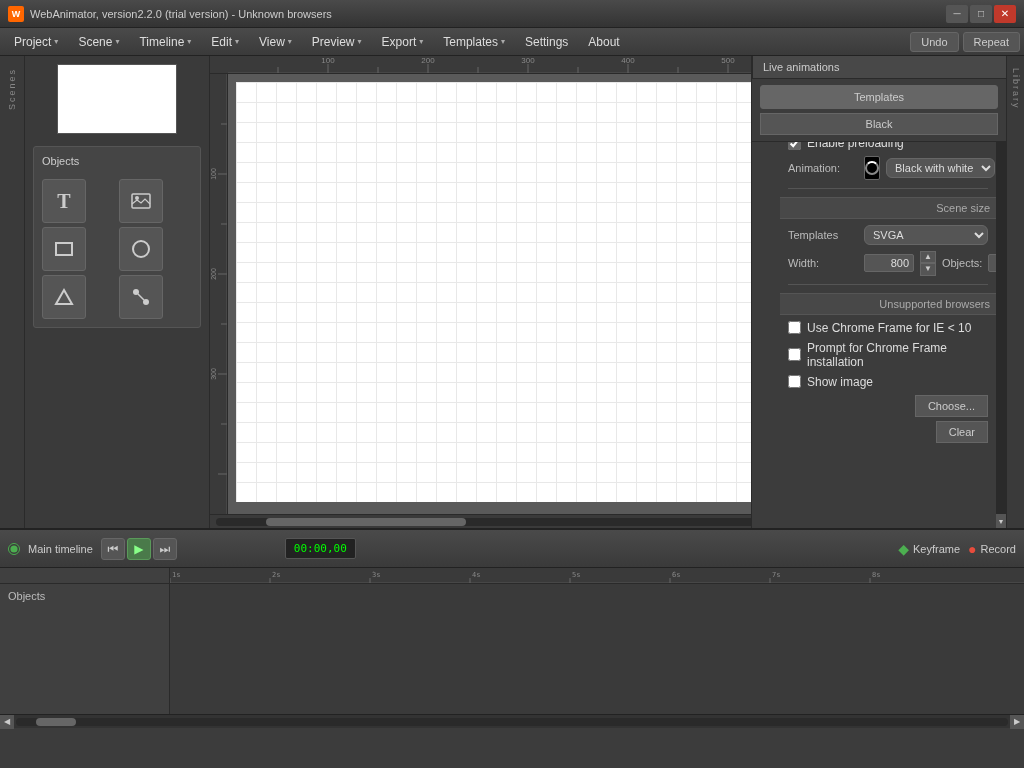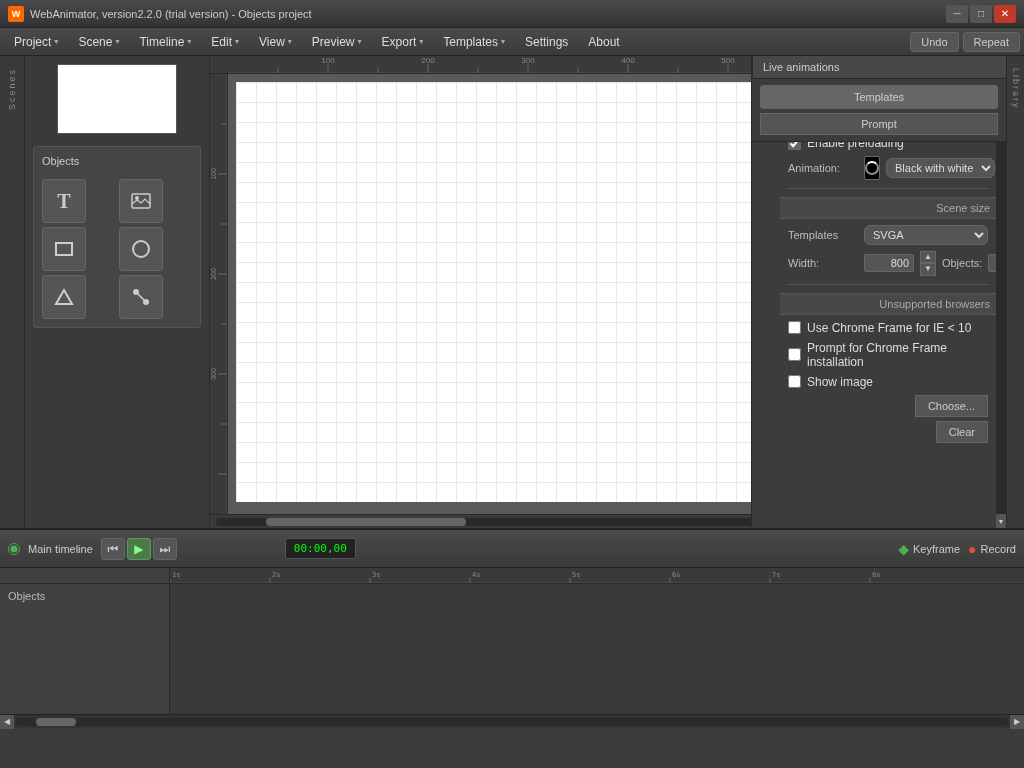--- a/index.html
+++ b/index.html
@@ -106,21 +106,21 @@
     .scroll-track { flex: 1; position: relative; }
     .scroll-thumb { width: 14px; height: 40px; background: #666; position: absolute; top: 20px; cursor: pointer; }
   </style>
 </head>
 <body>
 
 <div id="title-bar">
   <div id="title-bar-icon">
     <span>W</span>
   </div>
-  <span id="title-bar-text">WebAnimator, version2.2.0 (trial version) - Objects project</span>
+  <span id="title-bar-text">WebAnimator, version2.2.0 (trial version) - Unknown browsers</span>
   <div id="title-bar-controls">
     <button class="title-btn min">─</button>
     <button class="title-btn max">□</button>
     <button class="title-btn close">✕</button>
   </div>
 </div>
 
 <div id="menu-bar">
   <div class="menu-item">
     <span>Project</span>
@@ -216,21 +216,21 @@
       </div>
     </div>
   </div>
 
   <div id="canvas-wrapper" style="position:relative; flex:1; display:flex; flex-direction:column;">
 
     <div style="position:absolute; top:0; right:0; width:255px; z-index:10; background:#3c3c3c; border-left:1px solid #2a2a2a; border-bottom:1px solid #2a2a2a;">
       <div id="live-anim-header">Live animations</div>
       <div id="live-anim-content">
         <button class="live-anim-btn active">Templates</button>
-        <button class="live-apply-btn">Prompt</button>
+        <button class="live-apply-btn">Black</button>
       </div>
     </div>
 
     <div id="ruler-h">
       <svg width="100%" height="18" style="position:absolute; left:18px; top:0;">
         <line x1="0" y1="17" x2="100%" y2="17" stroke="#555" stroke-width="1"></line>
 
         <g fill="none" stroke="#666" stroke-width="1">
           <line x1="50" y1="11" x2="50" y2="18"></line>
           <line x1="100" y1="8" x2="100" y2="18"></line>

